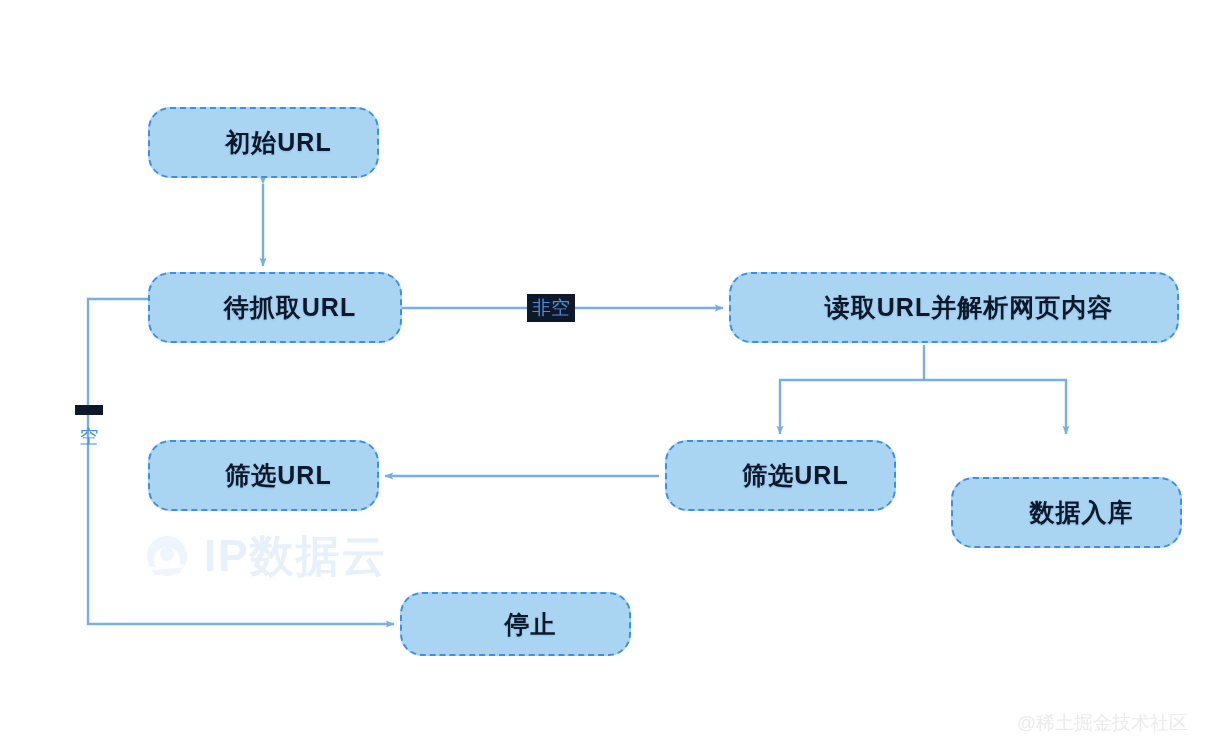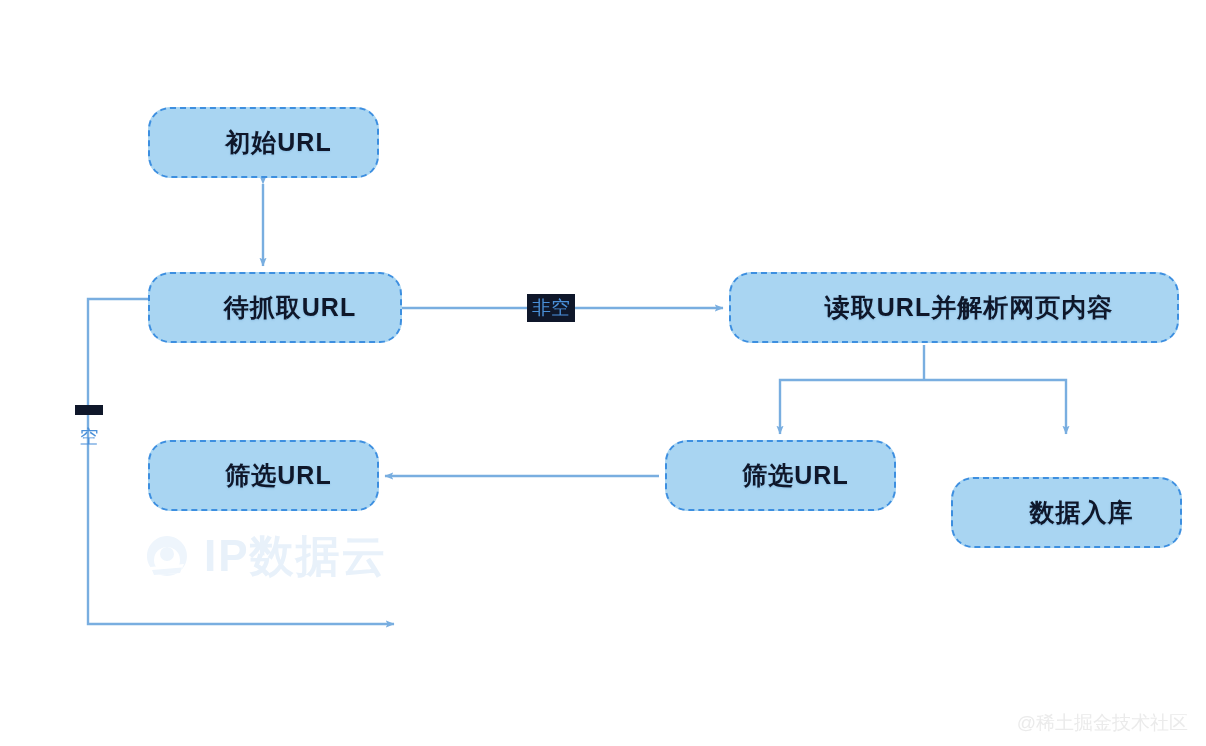--- a/index.html
+++ b/index.html
@@ -155,16 +155,17 @@
   <div class="node" style="left:148px; top:272px; width:254px; height:71px;">待抓取URL</div>
 
   <div class="node" style="left:729px; top:272px; width:450px; height:71px;">读取URL并解析网页内容</div>
 
   <div class="node" style="left:148px; top:440px; width:231px; height:71px;">筛选URL</div>
 
   <div class="node" style="left:665px; top:440px; width:231px; height:71px;">筛选URL</div>
 
   <div class="node" style="left:951px; top:440px; width:231px; height:71px;margin-top:37px;">数据入库</div>
 
+  <div class="node" style="left:400px; top:592px; width:231px; height:64px;">停止</div>
 
   <div class="wm-corner">@稀土掘金技术社区</div>
 
 </div>
 
 </body></html>

